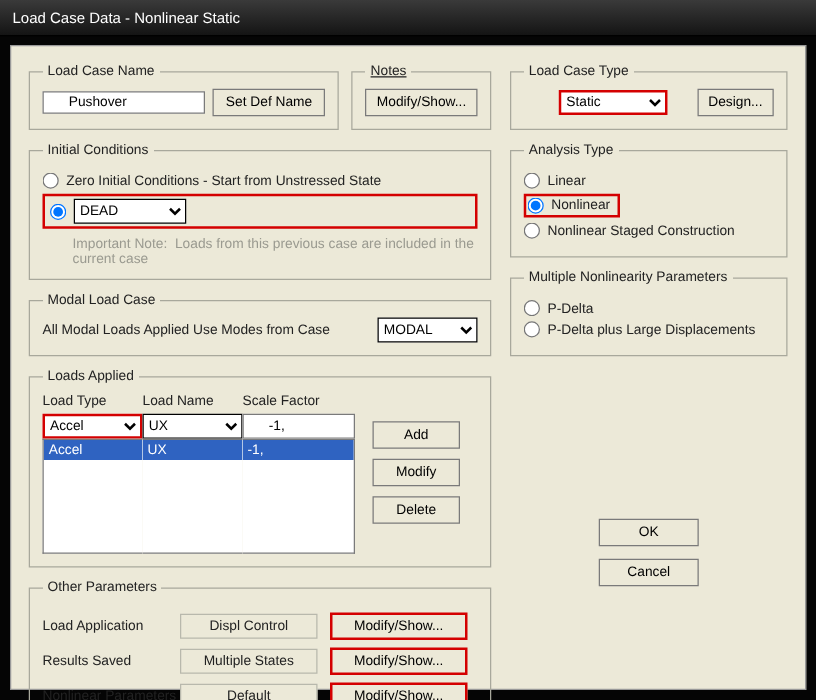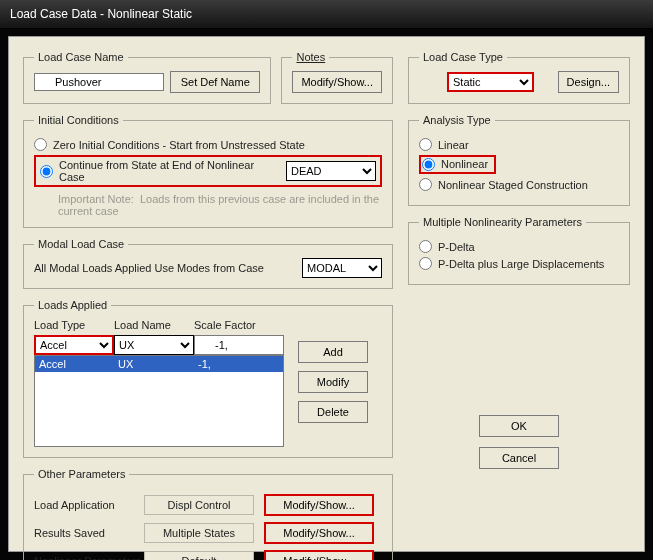--- a/index.html
+++ b/index.html
@@ -68,21 +68,20 @@
         </div>
 
         <fieldset>
           <legend>Initial Conditions</legend>
           <div class="radio-row">
             <input type="radio" name="ic" style="">
             <span>Zero Initial Conditions - Start from Unstressed State</span>
           </div>
           <div class="radio-row redbox" style="padding:2px 4px;">
             <input type="radio" name="ic" checked="" style="">
-            <span style="flex:1">Continue from State at End of Nonlinear Case</span>
             <select class="select" style="width:90px">
               <option>DEAD</option>
             </select>
           </div>
           <div class="important muted">
             <span>Important Note:</span>
             &nbsp;<span>Loads from this previous case are included in the current case</span>
           </div>
         </fieldset>
 

